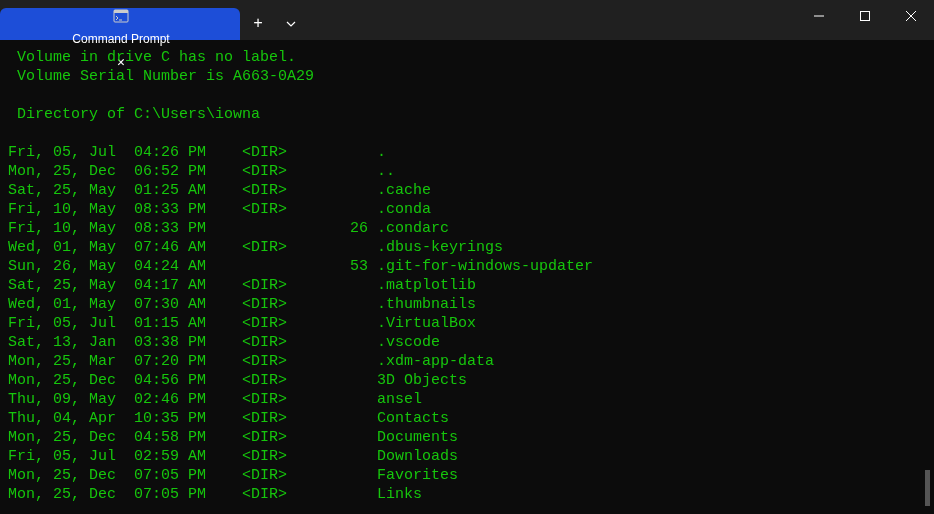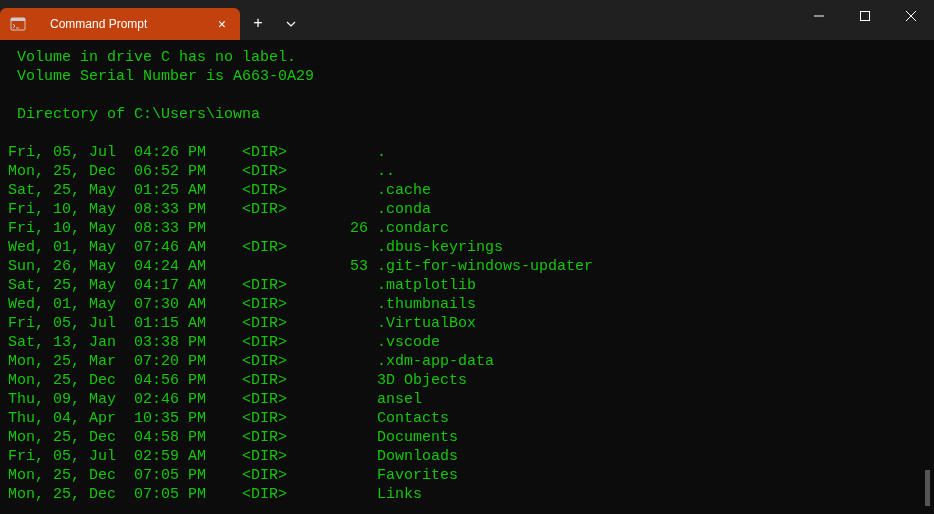--- a/index.html
+++ b/index.html
@@ -13,26 +13,27 @@
 }
 .titlebar {
   height: 40px;
   background: #202020;
   display: flex;
   align-items: stretch;
 }
 .tab {
   display: flex;
   align-items: center;
-  background: #c2410c;
+  background: #1d4ed8;
   margin-top: 8px;
   border-radius: 6px 6px 0 0;
   padding: 0 8px 0 10px;
-  gap: 24px;
+  gap: 8px;
   width: 240px;
+  flex-direction: column;
 }
 .tab-icon {
   width: 16px;
   height: 16px;
   display: flex;
   align-items: center;
   justify-content: center;
 }
 .tab-icon svg { display: block; }
 .tab-title {

